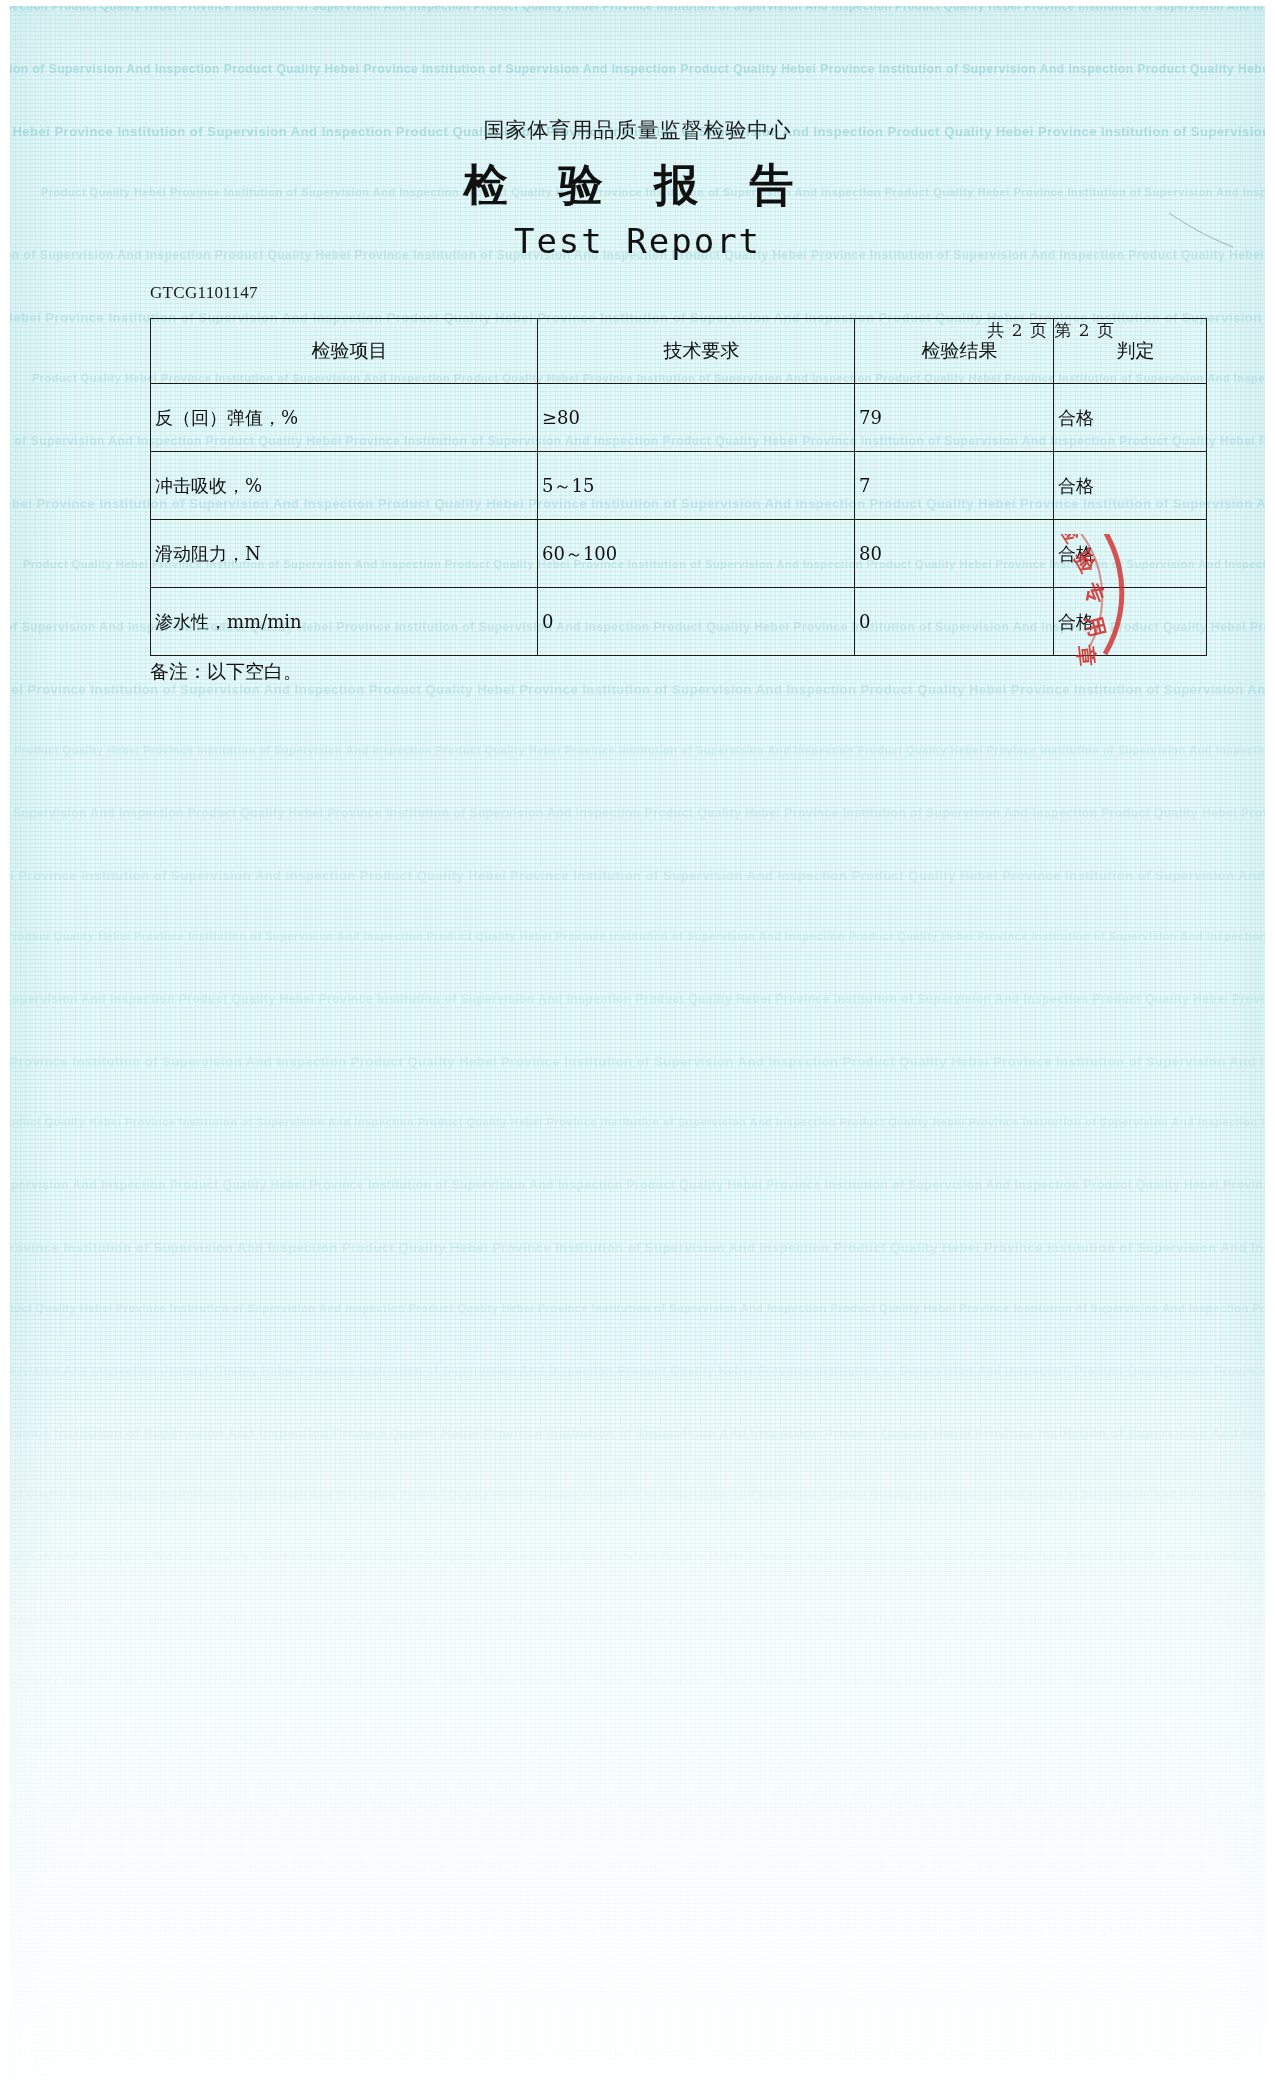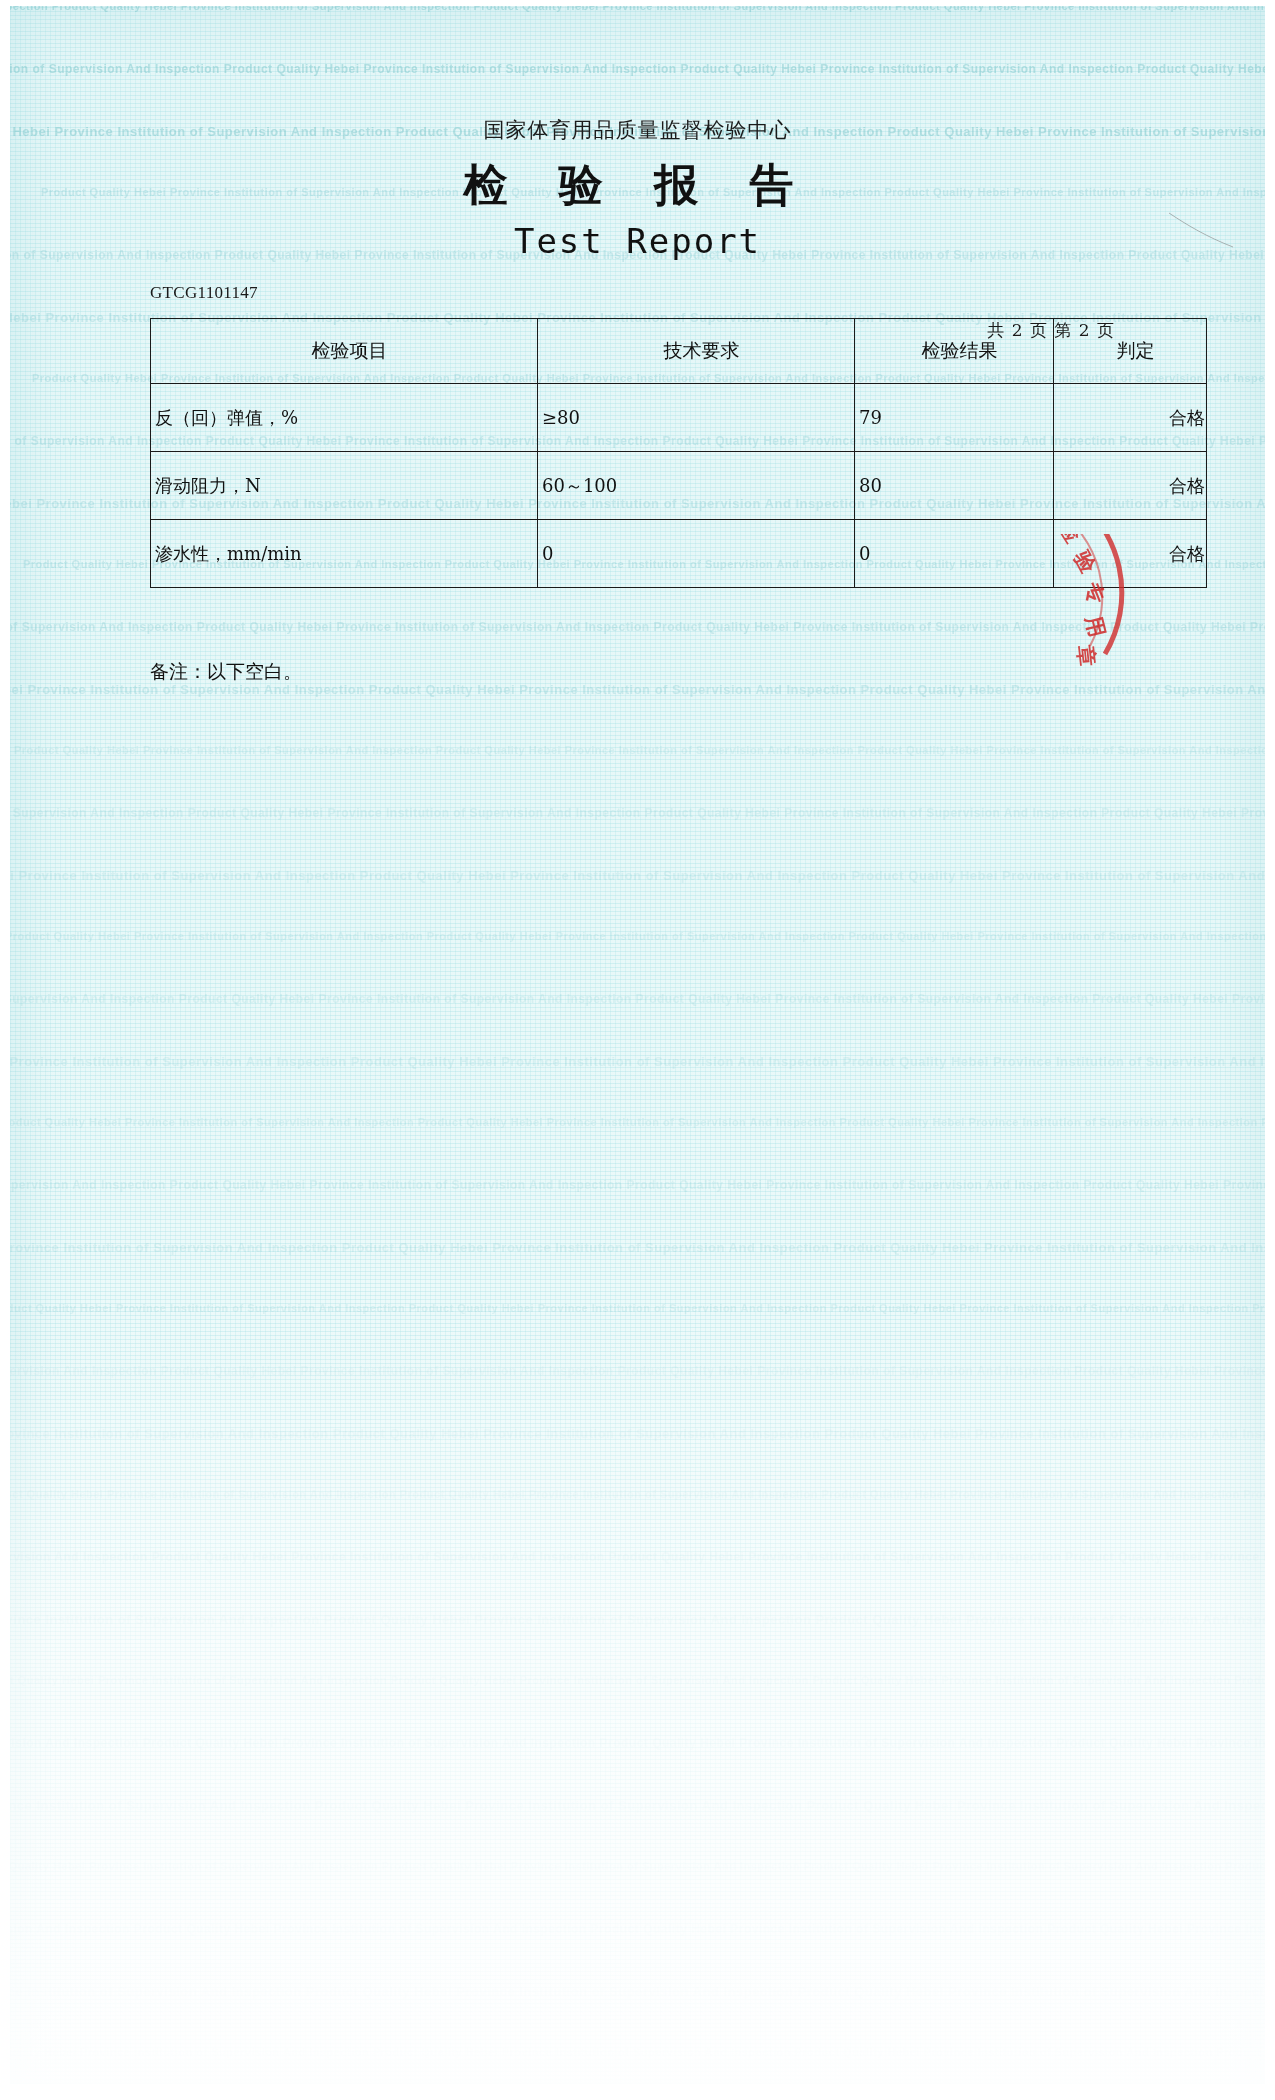--- a/index.html
+++ b/index.html
@@ -125,21 +125,21 @@
     height: 62px;
     text-align: center;
     font-size: 19px;
   }
   #result-table tbody td {
     height: 65px;
     padding-left: 4px;
     font-size: 18px;
   }
   #result-table tbody td.center {
-    text-align: right;
+    text-align: left;
     padding-left: 4px;
   }
   .col-item   { width: 373px; }
   .col-req    { width: 303px; }
   .col-result { width: 185px; margin-top: 34px; }
   .col-judge  { width: 139px; }
 
   
   #remark {
     position: absolute;
@@ -230,20 +230,26 @@
       </tr>
     </thead>
     <tbody>
       <tr>
         <td>反（回）弹值，%</td>
         <td>≥80</td>
         <td>79</td>
         <td class="center">合格</td>
       </tr>
       <tr>
+        <td>冲击吸收，%</td>
+        <td>5～15</td>
+        <td>7</td>
+        <td class="center">合格</td>
+      </tr>
+      <tr>
         <td>滑动阻力，N</td>
         <td>60～100</td>
         <td>80</td>
         <td class="center">合格</td>
       </tr>
       <tr>
         <td>渗水性，mm/min</td>
         <td>0</td>
         <td>0</td>
         <td class="center">合格</td>

